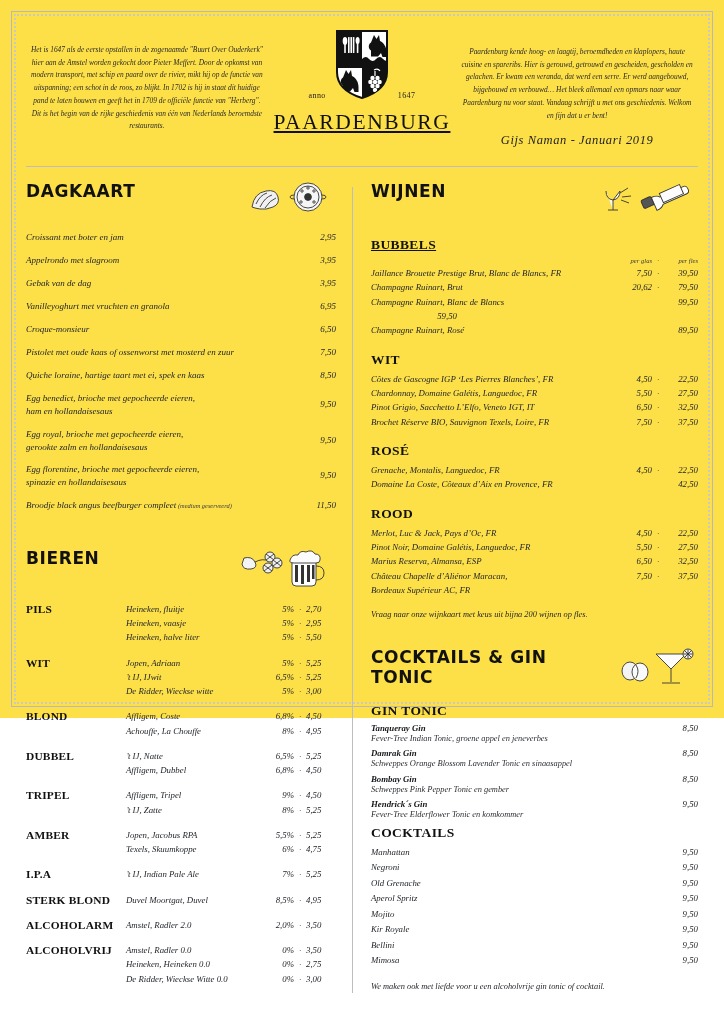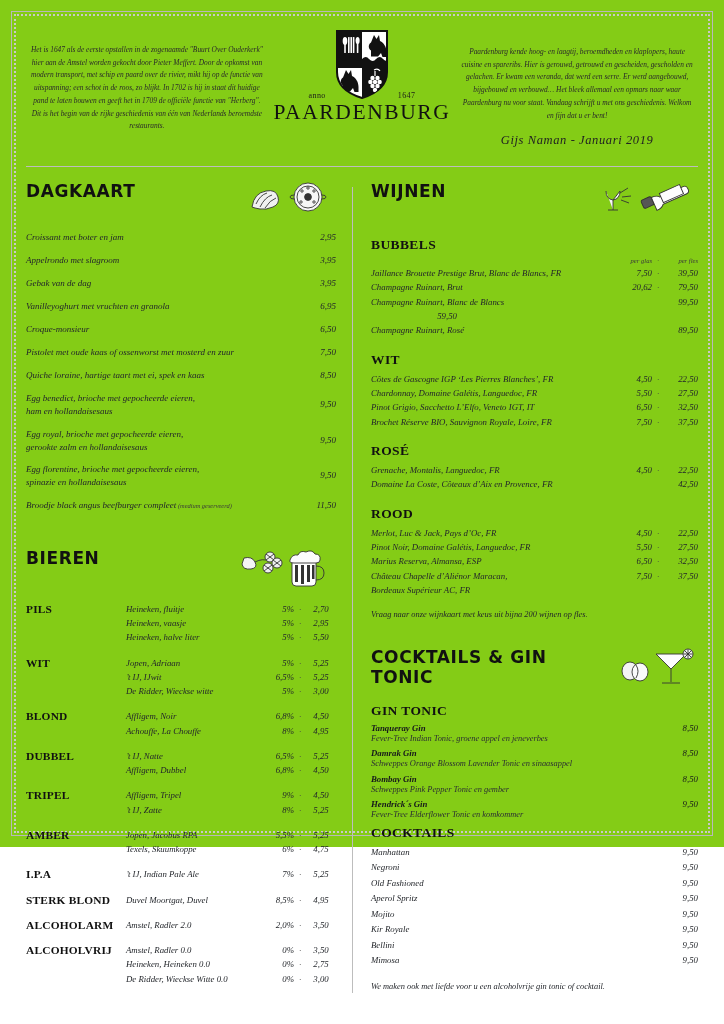--- a/index.html
+++ b/index.html
@@ -5,24 +5,24 @@
   html,body{margin:0;padding:0;}
   body{
     width:724px; height:1024px;
     background:#ffffff;
     font-family:"Liberation Serif", serif;
     color:#1a1a1a;
     overflow:hidden;
   }
   .page{
     position:relative;
-    width:724px; height:847px;
+    width:724px; height:718px;
     box-sizing:border-box;
     padding:14px;
-    background:#84cc16;
+    background:#fde047;
   }
   .frame{
     position:absolute;
     left:11px; top:11px; right:11px; bottom:11px;
     border:1px solid #b9b9b9;
     box-sizing:border-box;
   }
   .frame:after{
     content:"";
     position:absolute;
@@ -78,22 +78,24 @@
   .anno,.year{
     font-size:8px;
     letter-spacing:.4px;
     color:#1a1a1a;
     font-family:"Liberation Serif",serif;
   }
   .crest{width:56px;height:72px;display:block;}
   .brand{
     font-size:21.5px;
     letter-spacing:1.6px;
+    margin-top:10px;
     font-family:"Liberation Serif", serif;
     color:#111;
+    text-decoration:underline;
   }
 
   .hrule{
     border:0;
     border-top:1px solid #bdbdbd;
     margin:6px 4px 0 4px;
   }
 
   
   .columns{
@@ -169,21 +171,21 @@
     display:flex;
     align-items:baseline;
     font-style:italic;
     font-size:8.8px;
     line-height:1.62;
     color:#23262b;
   }
   .beer-row .bnm{flex:1;}
   .beer-row .bpc{width:32px; text-align:right;}
   .beer-row .bdot{width:12px; text-align:center; color:#444;}
-  .beer-row .bpr{width:30px; text-align:center;font-style:italic;}
+  .beer-row .bpr{width:30px; text-align:left;font-style:italic;}
 
   
   .wcols{
     display:flex;
     justify-content:flex-end;
     font-style:italic;
     font-size:6.6px;
     color:#3a3a3a;
     margin-bottom:2px;
   }
@@ -452,21 +454,21 @@
                     <div class="bpc">5%</div>
                     <div class="bdot">·</div>
                     <div class="bpr">3,00</div>
                   </div>
                 </div>
               </div>
               <div class="beer-grp">
                 <div class="beer-cat">BLOND</div>
                 <div class="beer-list">
                   <div class="beer-row">
-                    <div class="bnm">Affligem, Noir</div>
+                    <div class="bnm">Affligem, Coste</div>
                     <div class="bpc">6,8%</div>
                     <div class="bdot">·</div>
                     <div class="bpr">4,50</div>
                   </div>
                   <div class="beer-row">
                     <div class="bnm">Achouffe, La Chouffe</div>
                     <div class="bpc">8%</div>
                     <div class="bdot">·</div>
                     <div class="bpr">4,95</div>
                   </div>
@@ -598,21 +600,21 @@
                   <g transform="rotate(-24 66 18)">
                     <rect x="44" y="10" width="11" height="9" rx="2" fill="#555" stroke="#333"></rect>
                     <path d="M55 11.5 q6 0 8 3 h26 q3 0 3 4 q0 4 -3 4 h-26 q-2 3 -8 3 Z" fill="#fff"></path>
                     <rect x="64" y="11" width="22" height="10" fill="#fdfdfd"></rect>
                   </g>
                 </g>
               </svg>
             </span>
           </div>
           <div id="wine-list">
-              <h3 class="sub-title" style="margin-top: 6px;">BUBBELS</h3>
+              <h3 class="sub-title" style="margin-top: 6px; text-decoration: underline;">BUBBELS</h3>
               <div class="wcols">
                 <div class="c1">per glas</div>
                 <div class="cd">·</div>
                 <div class="c2">per fles</div>
               </div>
               <div class="wrow">
                 <div class="wnm">Jaillance Brouette Prestige Brut, Blanc de Blancs, FR</div>
                 <div class="wg">7,50</div>
                 <div class="wdot">·</div>
                 <div class="wb">39,50</div>
@@ -653,21 +655,21 @@
                 <div class="wdot">·</div>
                 <div class="wb">27,50</div>
               </div>
               <div class="wrow">
                 <div class="wnm">Pinot Grigio, Sacchetto L’Elfo, Veneto IGT, IT</div>
                 <div class="wg">6,50</div>
                 <div class="wdot">·</div>
                 <div class="wb">32,50</div>
               </div>
               <div class="wrow">
-                <div class="wnm">Brochet Réserve BIO, Sauvignon Royale, Loire, FR</div>
+                <div class="wnm">Brochet Réserve BIO, Sauvignon Texels, Loire, FR</div>
                 <div class="wg">7,50</div>
                 <div class="wdot">·</div>
                 <div class="wb">37,50</div>
               </div>
               <h3 class="sub-title">ROSÉ</h3>
               <div class="wrow">
                 <div class="wnm">Grenache, Montalis, Languedoc, FR</div>
                 <div class="wg">4,50</div>
                 <div class="wdot">·</div>
                 <div class="wb">22,50</div>
@@ -767,21 +769,21 @@
           <div id="ck-list">
               <div class="ck-row">
                 <div class="cnm">Manhattan</div>
                 <div class="cpx">9,50</div>
               </div>
               <div class="ck-row">
                 <div class="cnm">Negroni</div>
                 <div class="cpx">9,50</div>
               </div>
               <div class="ck-row">
-                <div class="cnm">Old Fashioned</div>
+                <div class="cnm">Old Grenache</div>
                 <div class="cpx">9,50</div>
               </div>
               <div class="ck-row">
                 <div class="cnm">Aperol Spritz</div>
                 <div class="cpx">9,50</div>
               </div>
               <div class="ck-row">
                 <div class="cnm">Mojito</div>
                 <div class="cpx">9,50</div>
               </div>

